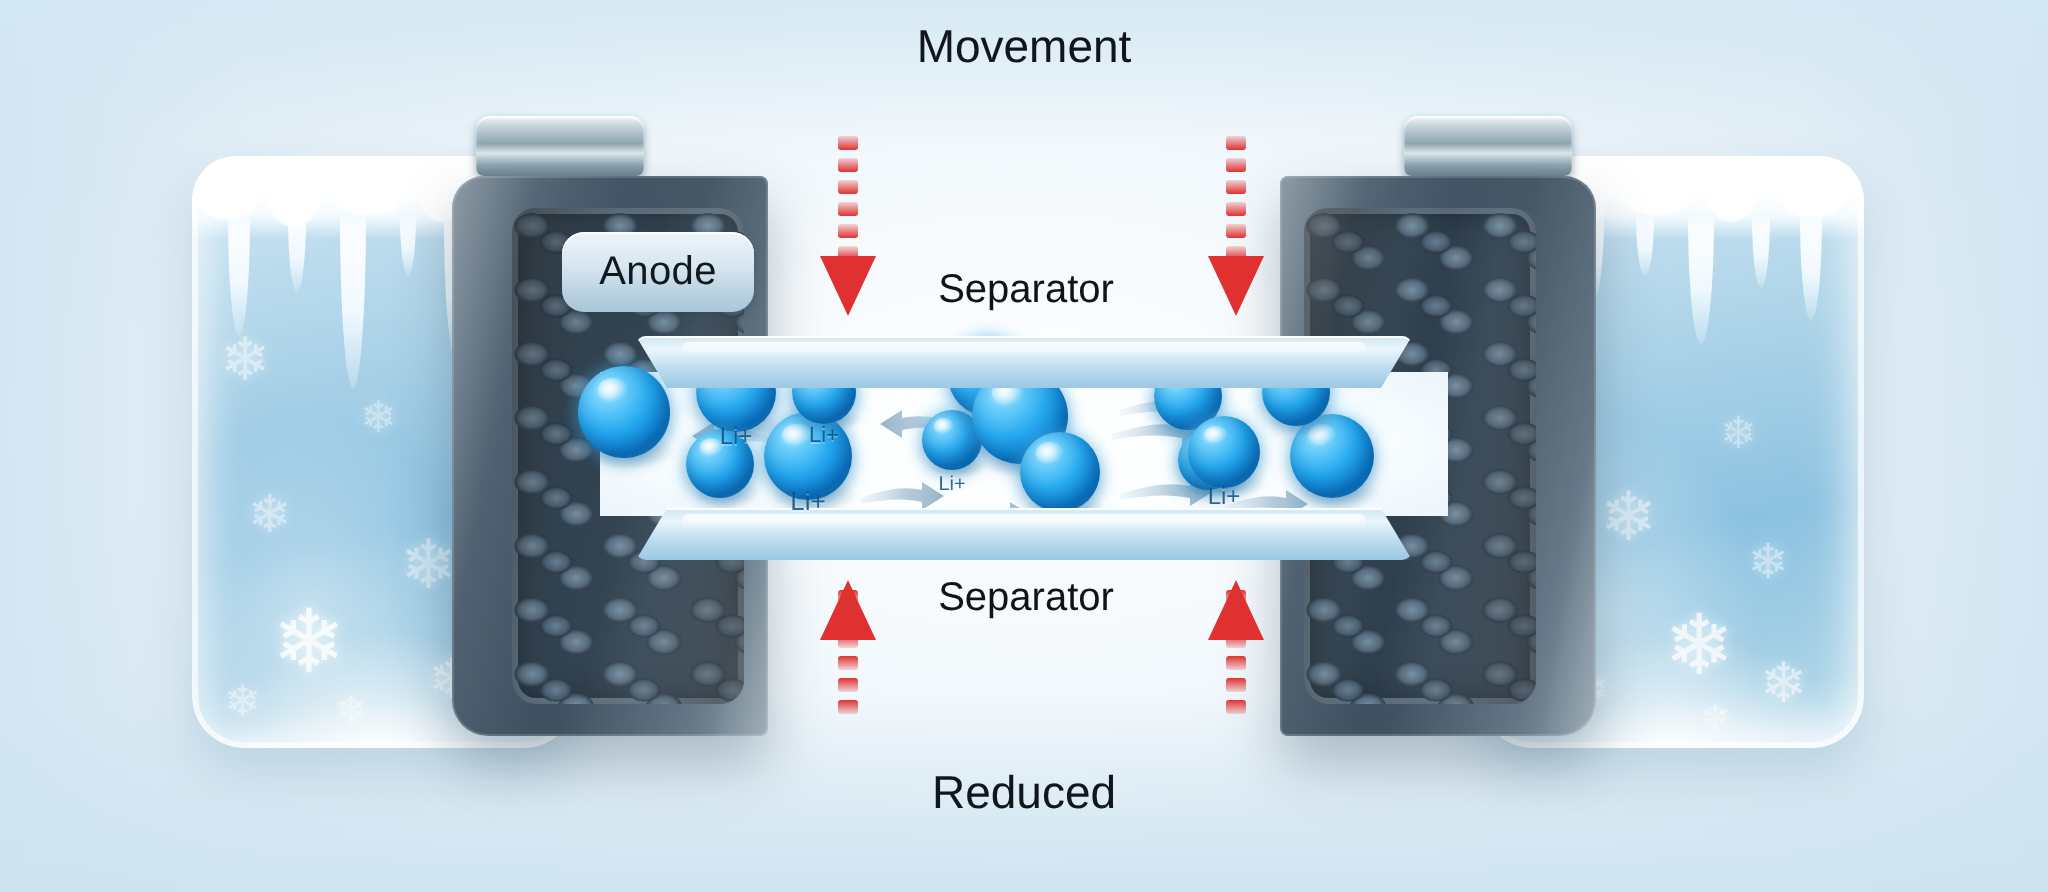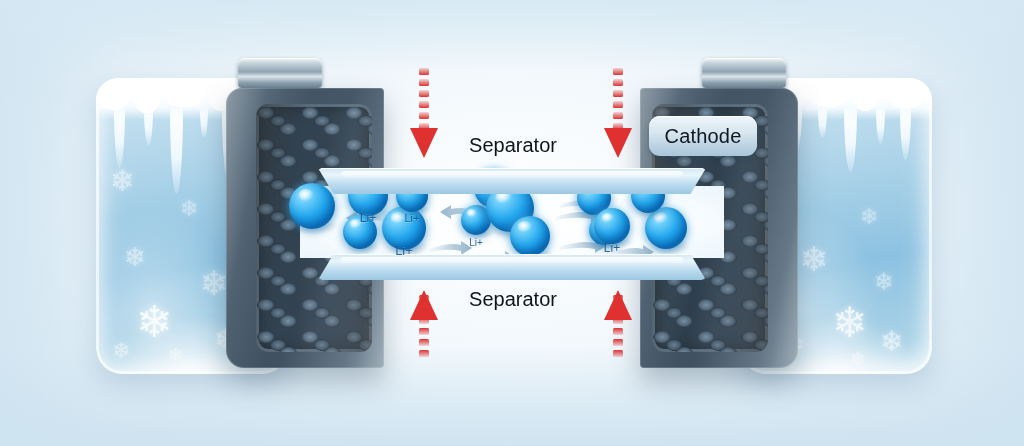--- a/index.html
+++ b/index.html
@@ -416,22 +416,22 @@
       <div class="ion" style="left: 631px; top: 179px; width: 34px; height: 34px;"></div>
     </div>
 
   <div class="sep sep-top">
     <div class="sep-gloss"></div>
   </div>
   <div class="sep sep-bot">
     <div class="sep-gloss"></div>
   </div>
 
-  <div class="plate plate-right">
-    <span>Cathode</span>
+  <div class="plate plate-left">
+    <span>Anode</span>
   </div>
 
   <div id="red-layer">
       <div class="rarrow" style="left: 406px; top: 62px;">
         <svg width="36" height="96" viewBox="0 0 36 96">
           <defs>
             <linearGradient id="rg0" x1="0" y1="0" x2="0" y2="1">
               <stop offset="0" stop-color="#e03131" stop-opacity="0.18"></stop>
               <stop offset="1" stop-color="#e03131" stop-opacity="1"></stop>
             </linearGradient>
@@ -492,21 +492,23 @@
           <rect x="13" y="38" width="10" height="7" rx="1.5" fill="url(#rg3)"></rect>
           <rect x="13" y="27" width="10" height="7" rx="1.5" fill="url(#rg3)"></rect>
           <rect x="13" y="16" width="10" height="7" rx="1.5" fill="url(#rg3)"></rect>
           <rect x="13" y="5" width="10" height="7" rx="1.5" fill="url(#rg3)"></rect>
           <path d="M4 30 L32 30 L18 0 Z" fill="#e03131"></path>
         </svg>
       </div>
     </div>
 
   <div class="cap-txt" style="left:392px;top:8px;width:240px;">
+    <div>Movement</div>
   </div>
 
   <div class="sep-txt" style="left:442px;top:134px;width:142px;">Separator</div>
   <div class="sep-txt" style="left:442px;top:288px;width:142px;">Separator</div>
 
   <div class="cap-txt" style="left:382px;top:381px;width:260px;">
+    <div>Reduced</div>
   </div>
 
 </div>
 
 </body></html>

